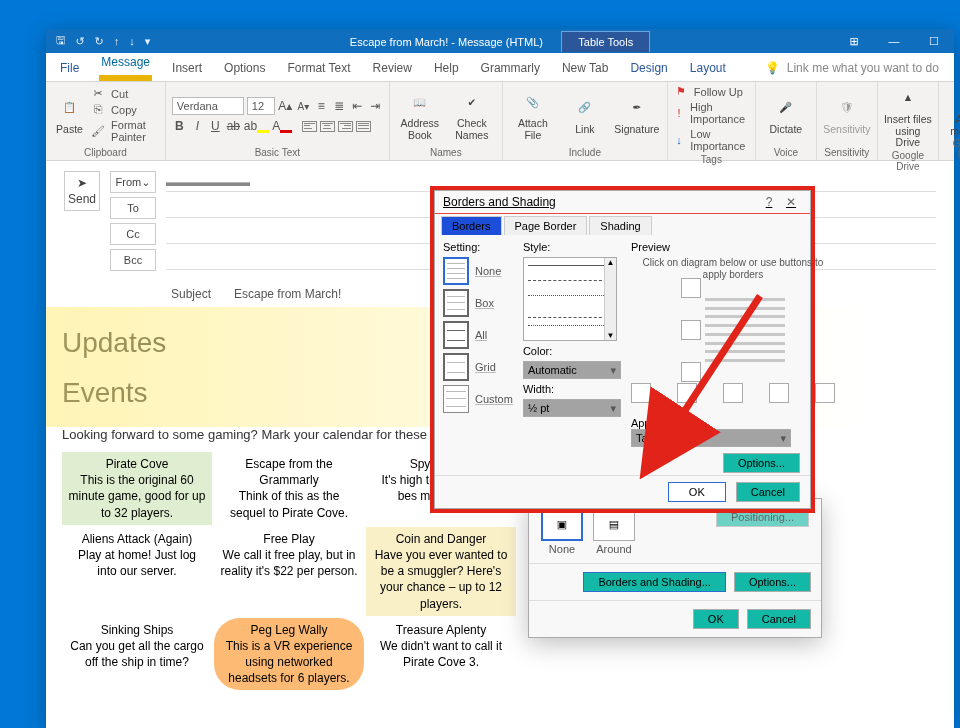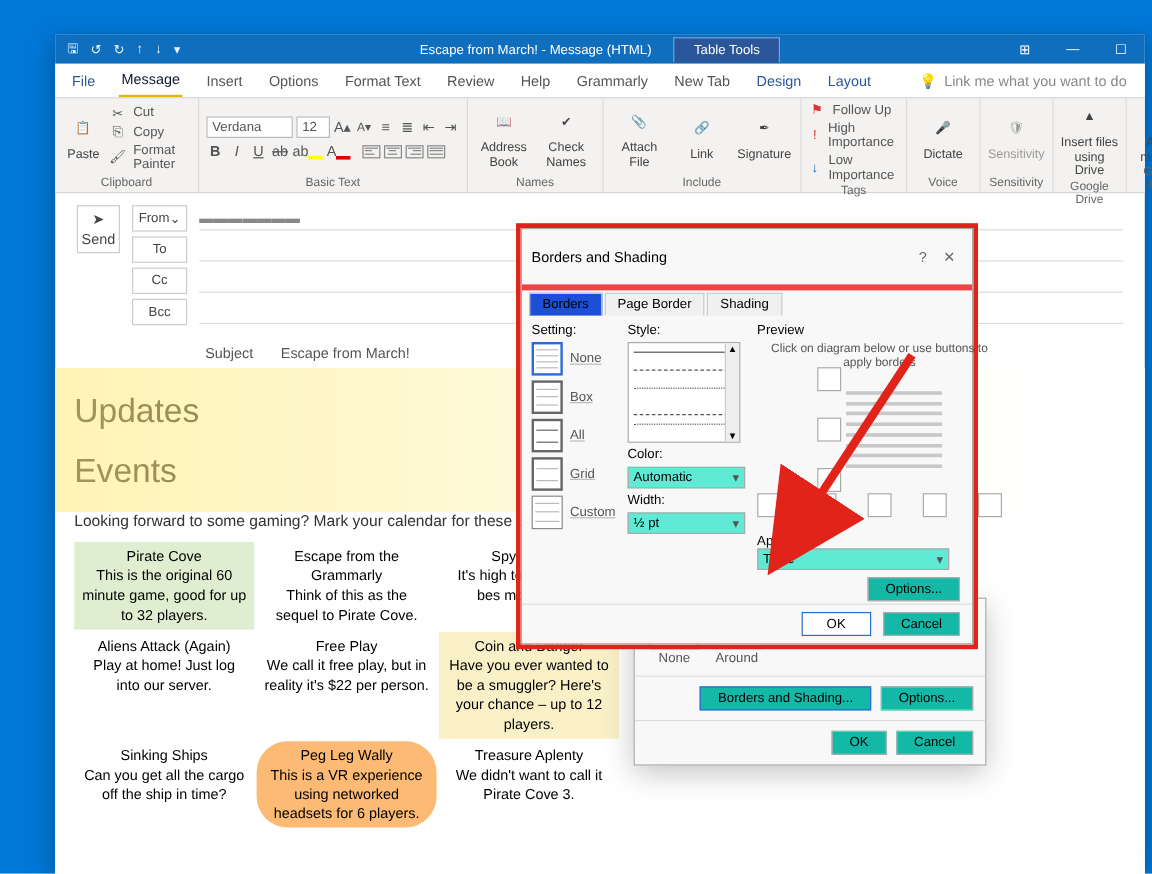--- a/index.html
+++ b/index.html
@@ -13,21 +13,21 @@
   .qat span { opacity: .9; }
   .title-center { position:absolute; left:0; right:0; text-align:center; pointer-events:none;}
   .title-tab { background:#2b579a; padding:4px 16px; display:inline-block; border:1px solid #6aa4e0; border-bottom:none;}
   .wincontrols { position:absolute; right:0; top:0; height:100%; display:flex;}
   .wincontrols div { width:40px; display:flex; align-items:center; justify-content:center;}
 
   
   .ribbontabs { height: 28px; background:#fff; display:flex; align-items:flex-end; gap:18px; padding:0 12px; font-size:12px; color:#555; border-bottom: none;}
   .ribbontabs div { padding:4px 2px 6px; cursor:pointer;}
   .ribbontabs .file { color:#2b579a;}
-  .ribbontabs .active { color:#0f172a; border-bottom:2px solid #eab308;}
+  .ribbontabs .active { color:#0369a1; border-bottom:6px solid #eab308;}
   .ribbontabs .design { color:#2b579a;}
   .tellme { margin-left:18px; color:#888; display:flex; align-items:center; gap:6px;}
   .bulb { color:#aaa; }
 
   
   .ribbon { height: 80px; background:#f3f2f1; border-top:1px solid #d6d6d6; border-bottom:1px solid #d6d6d6; display:flex; align-items:stretch; font-size:11px;}
   .group { display:flex; flex-direction:column; border-right:1px solid #dcdcdc; padding:2px 6px 2px;}
   .group-body { flex:1; display:flex; align-items:center; gap:4px;}
   .group-label { text-align:center; font-size:10px; color:#666; padding-top:1px;}
   .bigbtn { display:flex; flex-direction:column; align-items:center; justify-content:center; width:48px; text-align:center; line-height:1.1; font-size:10.5px; color:#444; gap:2px;}
@@ -77,39 +77,39 @@
   .wrapbox { width:42px; height:34px; border:1px solid #aaa; background:#fff; display:flex; align-items:center; justify-content:center;}
   .wrapbox.sel { border:2px solid #2b6cd4;}
   .wlbl { text-align:center; margin-top:2px; color:#555;}
   .btnrow { display:flex; justify-content:flex-end; gap:8px; padding:8px 10px;}
   .btn { border:1px solid #adadad; background:#14b8a6; padding:3px 14px; font-size:11px;}
   .btn.primary { border-color:#2b6cd4;}
 
   
   .frontwrap { position:absolute; top:186px; left:430px; width:385px; border:4px solid #e2231a;}
   .frontdialog { background:#f8f8f8; border:1px solid #aaa; font-size:11px;}
-  .dlg-title { display:flex; align-items:center; padding:16px 8px; border-bottom:5px solid #ef4444; font-size:12px;}
+  .dlg-title { display:flex; align-items:center; padding:4px 8px; border-bottom:1px solid #ef4444; font-size:12px;text-decoration:underline;}
   .dlg-title .spacer { flex:1;}
   .dlg-title .h { width:22px; text-align:center; color:#666;}
   .dlg-tabs { display:flex; gap:2px; padding:2px 6px 0;}
   .dlg-tabs div { padding:3px 10px; border:1px solid #ccc; border-bottom:none; background:#f0f0f0;}
   .dlg-tabs div.active { background:#1d4ed8;}
   .dlg-body { display:flex; padding:6px 8px 4px; gap:10px;}
   .col { display:flex; flex-direction:column; gap:4px;}
   .setting-item { display:flex; align-items:center; gap:6px;}
   .setting-item .pic { width:26px; height:28px; border:1px solid #888; background:#fff; display:flex; flex-direction:column; justify-content:space-around; padding:2px;}
   .setting-item .pic.highlight { border:2px solid #2b6cd4;}
   .setting-item .pic i { height:1px; background:#bbb; }
   .lbl { color:#555; text-decoration:underline; text-decoration-color:#bbb; text-decoration-thickness:1px;}
   .stylebox { width:94px; height:84px; border:1px solid #aaa; background:#fff; position:relative; overflow:hidden;}
   .stylebox .line { height:8px; border-top:1px solid #555; margin:7px 4px 0;}
   .stylebox .d  { border-top:1px dashed #555;}
   .stylebox .dd { border-top:1px dotted #555;}
   .scroll { position:absolute; right:0; top:0; bottom:0; width:12px; background:#eee; border-left:1px solid #ccc; display:flex; flex-direction:column; justify-content:space-between; align-items:center; font-size:8px;}
-  .combo { width:98px; border:1px solid #aaa; background:#5eead4; height:18px; display:flex; align-items:center; padding:2px 4px; justify-content:space-between;}
+  .combo { width:98px; border:1px solid #aaa; background:#a3a3a3; height:18px; display:flex; align-items:center; padding:2px 4px; justify-content:space-between;}
   .combo::after { content:"▾"; color:#555;}
   .preview { flex:1;}
   .preview-msg { text-align:center; color:#555; font-size:10px; line-height:1.2; padding:0 6px;}
   .preview-area { height:90px; display:flex; align-items:center; justify-content:center; position:relative; gap:4px;}
   .pv-lines { width:80px; height:70px; display:flex; flex-direction:column; justify-content:space-around;}
   .pv-lines i { height:3px; background:#c8c8c8; display:block;}
   .edge-btn { width:20px; height:20px; border:1px solid #aaa; background:#fff;}
   .edge-row { display:flex; gap:26px; justify-content:center; margin-top:4px;}
   .edge-col { display:flex; flex-direction:column; gap:22px; }
   .applyto { }

